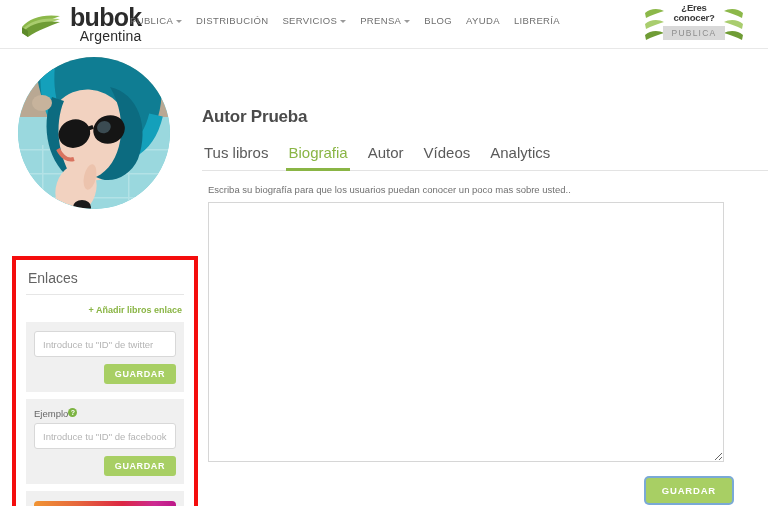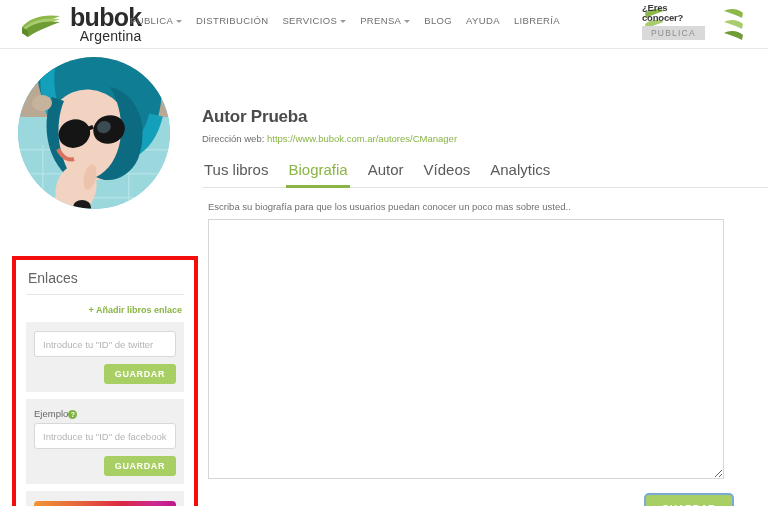--- a/index.html
+++ b/index.html
@@ -84,20 +84,21 @@
     position: relative;
     top: 1px;
   }
 
   .writer-badge {
     position: absolute;
     right: 22px;
     top: 3px;
     width: 104px;
     height: 42px;
+    text-align: center;
   }
   .writer-q {
     font-size: 9.5px;
     font-weight: bold;
     color: #3a3a3a;
     line-height: 10px;
     letter-spacing: -0.2px;
     position: relative;
     z-index: 2;
   }
@@ -171,21 +172,21 @@
   .link-block {
     background: #f0f0f0;
     padding: 9px 8px 8px 8px;
     margin-bottom: 7px;
   }
   .field-label {
     font-size: 9.5px;
     color: #666;
     margin-bottom: 4px;
     display: flex;
-    align-items: flex-end;
+    align-items: flex-start;
     gap: 0;
   }
   .help-icon {
     width: 9px; height: 9px;
     border-radius: 50%;
     background: #7cb342;
     color: #fff;
     font-size: 7px;
     line-height: 9px;
     text-align: center;
@@ -458,24 +459,20 @@
         </div>
 
       </div>
     </div>
   </div>
 
   <div class="maincol">
 
     <div class="author-name">Autor Prueba</div>
 
-    <div class="weburl-row">
-      <span>Dirección web:</span>
-      <span class="weburl-link">https://www.bubok.com.ar/autores/CManager</span>
-    </div>
 
     <div class="tabs">
       <div class="tab">Tus libros</div>
       <div class="tab active">Biografia</div>
       <div class="tab">Autor</div>
       <div class="tab">Vídeos</div>
       <div class="tab">Analytics</div>
     </div>
 
     <div class="bio-hint">Escriba su biografía para que los usuarios puedan conocer un poco mas sobre usted..</div>

